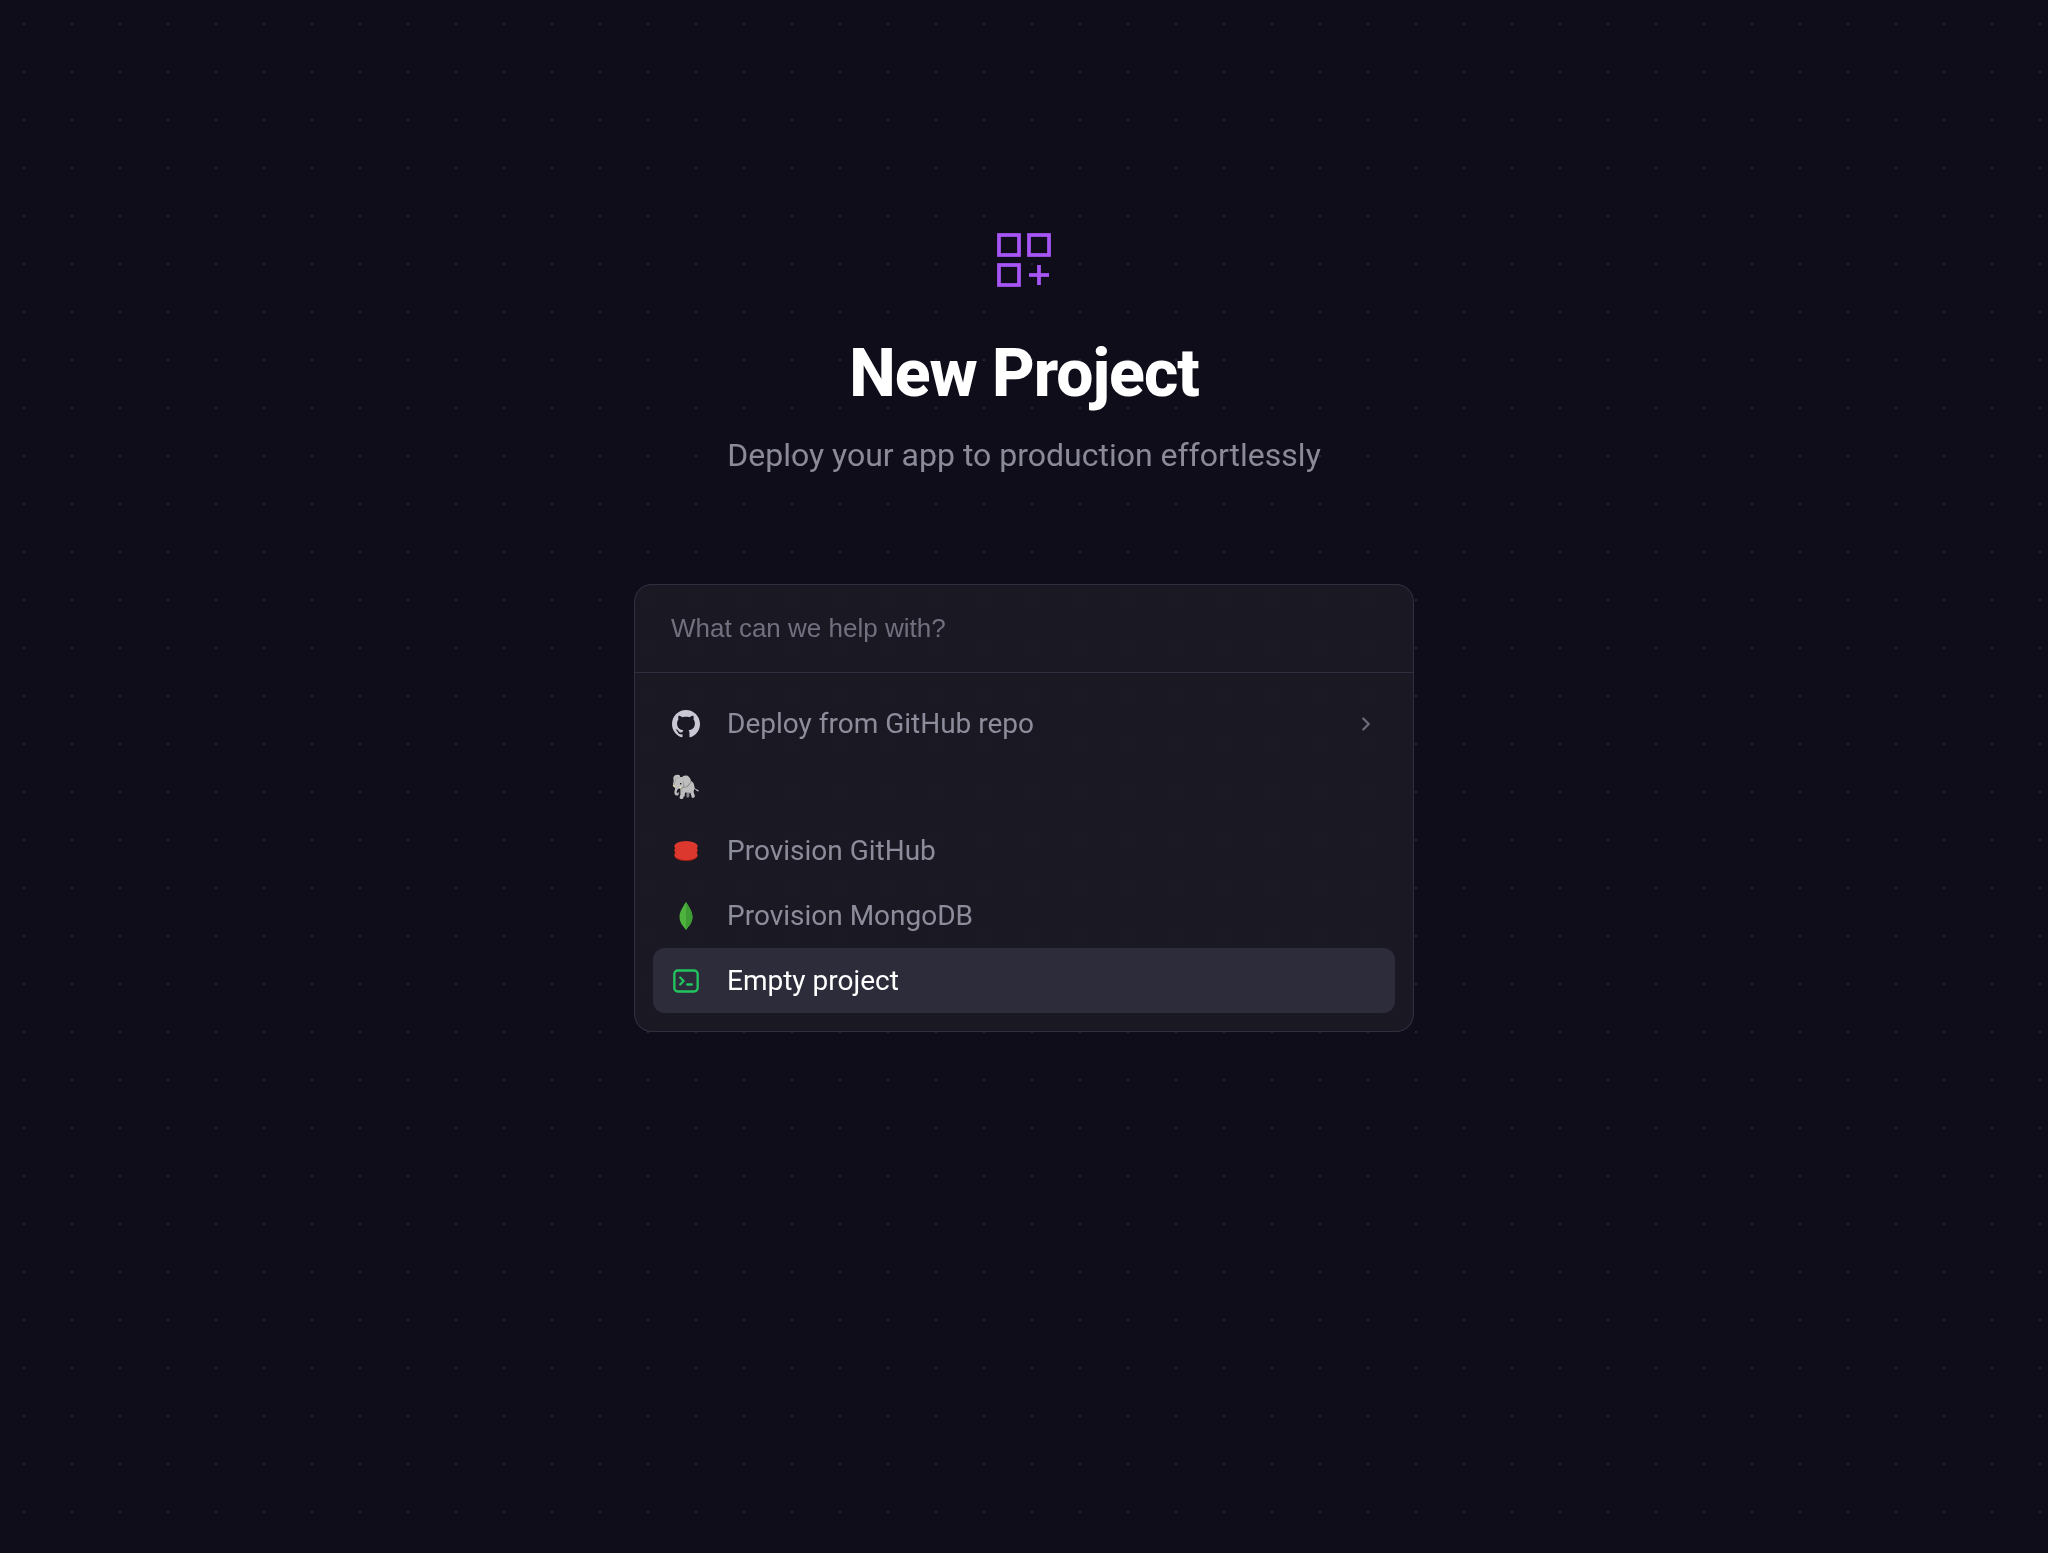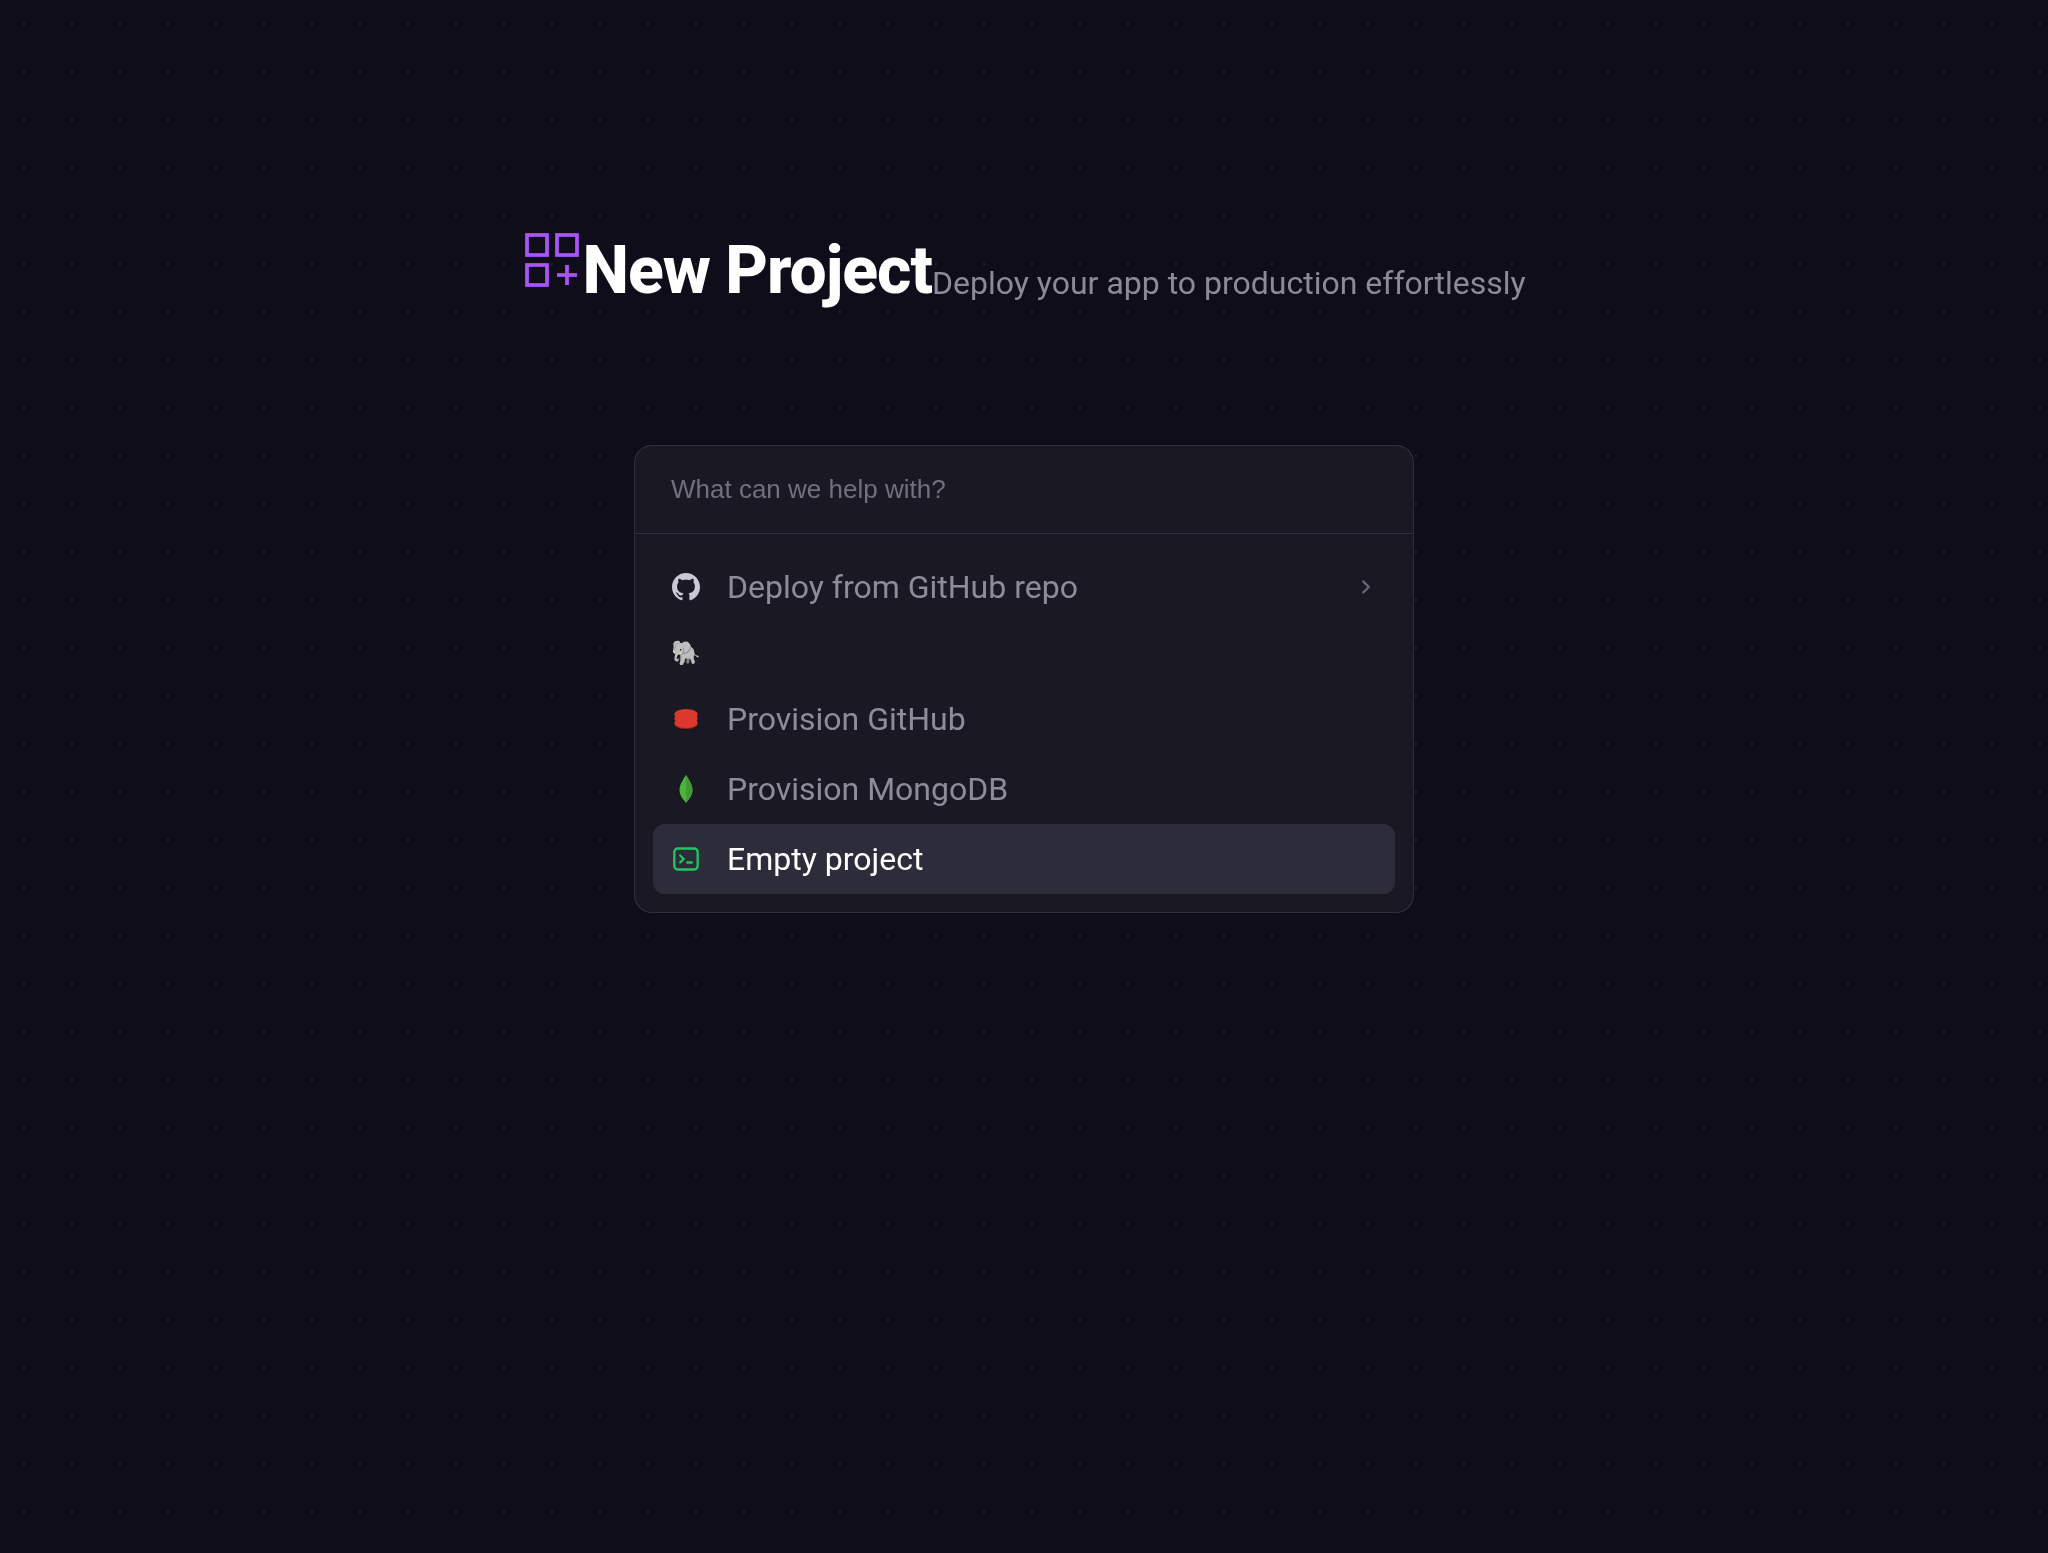--- a/index.html
+++ b/index.html
@@ -18,20 +18,21 @@
       font-family: -apple-system, BlinkMacSystemFont, "Segoe UI", Roboto, Helvetica, Arial, sans-serif;
       display: flex;
       flex-direction: column;
       align-items: center;
       padding-top: 230px;
       color: #f1f5f9;
     }
 
     .header-section {
       display: flex;
+      flex-direction: column;
       align-items: center;
       margin-bottom: 110px;
     }
 
     .logo-icon {
       margin-bottom: 45px;
     }
 
     .logo-icon svg {
       width: 60px;
@@ -109,21 +110,21 @@
       flex-shrink: 0;
     }
 
     .option-icon svg {
       width: 28px;
       height: 28px;
       display: block;
     }
 
     .option-label {
-      font-size: 32px;
+      font-size: 28px;
       font-weight: 400;
       color: #8d8c9a;
       flex: 1;
     }
 
     .chevron {
       width: 22px;
       height: 22px;
       flex-shrink: 0;
     }

